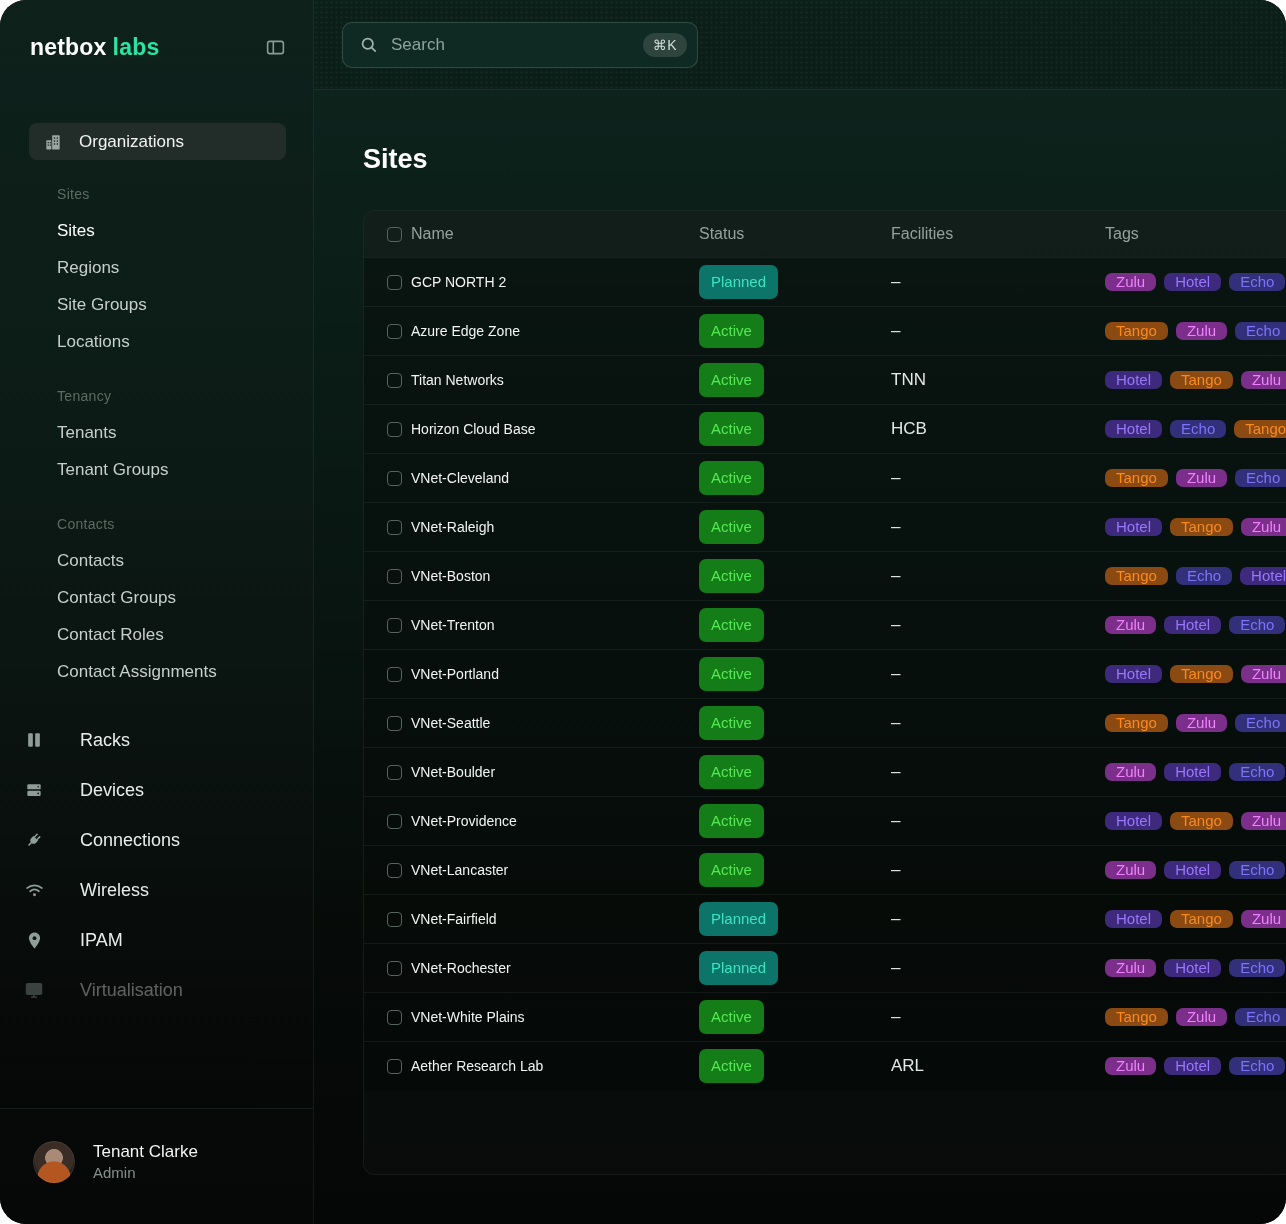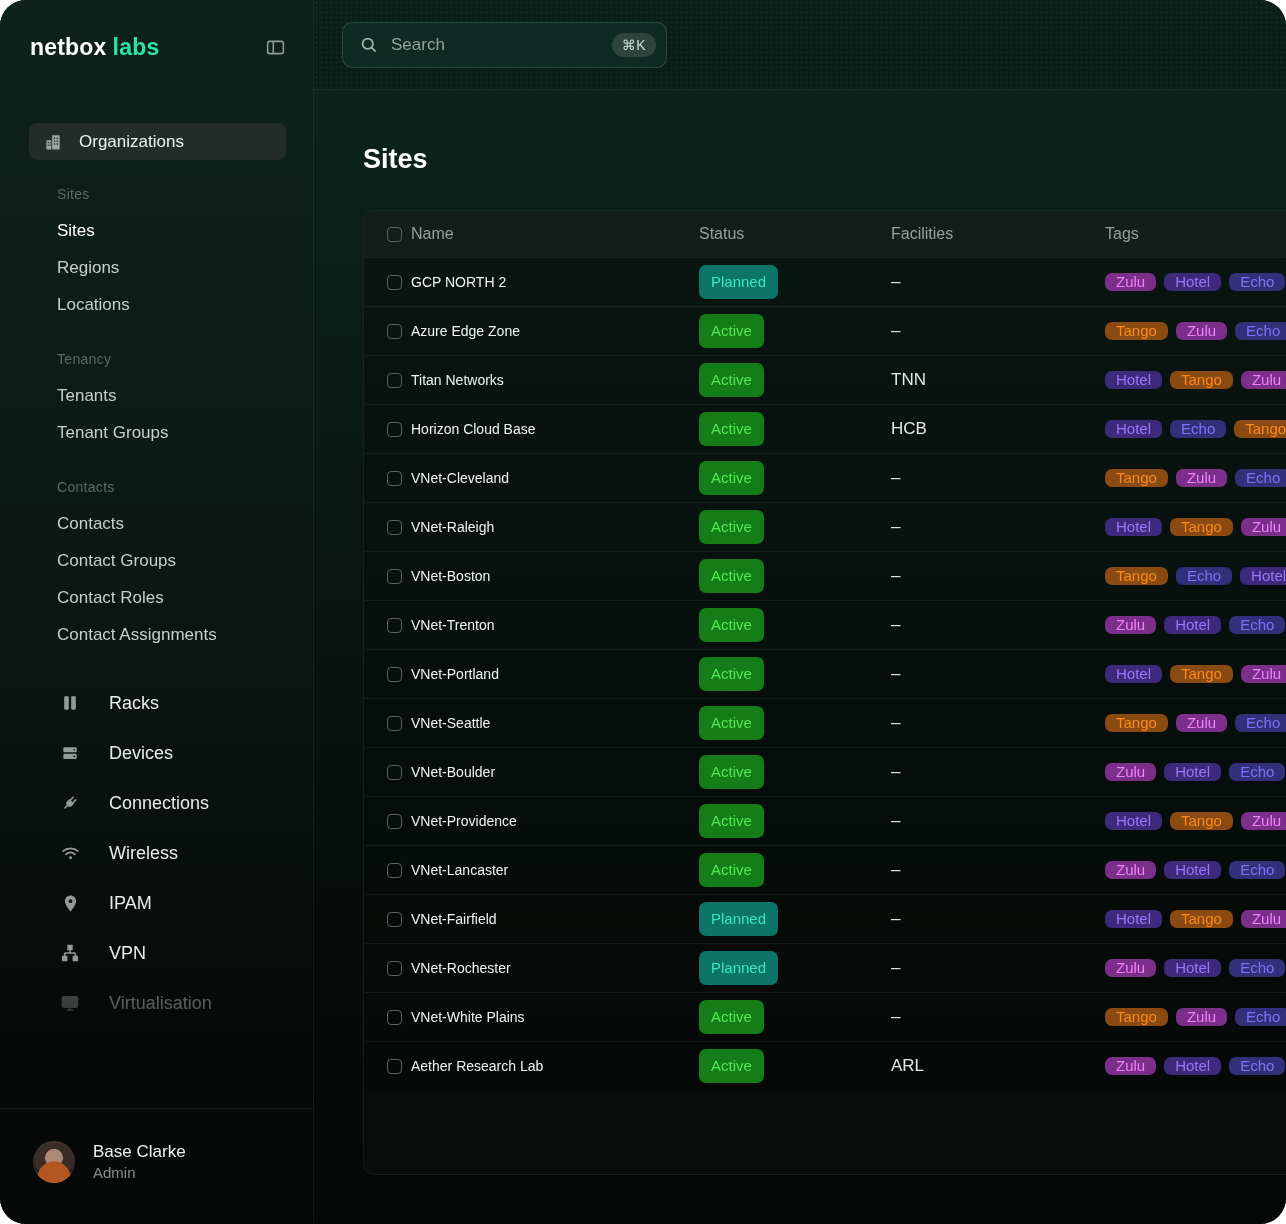--- a/index.html
+++ b/index.html
@@ -27,21 +27,21 @@
   .sidebar-nav { flex:1; overflow:hidden; position:relative; padding-top:24px; }
   .nav-section { margin-top:26px; padding:0 20px 0 57px; }
   .nav-section:first-child { margin-top:0; }
   .section-label { color:#5d6b64; font-size:14px; font-weight:500; letter-spacing:.3px;
     height:20px; line-height:20px; margin-bottom:8px; }
   .nav-item { color:#c6cfcb; font-size:17px; line-height:37px; height:37px; cursor:pointer;
     white-space:nowrap; }
   .nav-item.active { color:#ffffff; }
 
   .modules { margin-top:25px; }
-  .module-item { display:flex; align-items:center; gap:28px; height:50px; padding:0 20px 0 59px;
+  .module-item { display:flex; align-items:center; gap:35px; height:50px; padding:0 20px 0 23px;
     cursor:pointer; }
   .module-item .mlabel { color:#e8edeb; font-size:18px; font-weight:500; }
   .module-item .micon { width:22px; height:22px; display:flex; align-items:center; justify-content:center;
     color:#8f9c97; flex:0 0 22px; }
   .module-item.dimmed { opacity:0.38; }
 
   .nav-fade { position:absolute; left:0; right:0; bottom:0; height:110px; pointer-events:none;
     background:linear-gradient(180deg, rgba(6,8,8,0) 0%, rgba(6,8,8,0.85) 100%); }
 
   .sidebar-footer { flex:0 0 116px; border-top:1px solid rgba(160,190,175,0.12);
@@ -55,21 +55,21 @@
   .user-role { color:#84908b; font-size:15px; line-height:20px; }
 
   
   .main { flex:1; display:flex; flex-direction:column; overflow:hidden; position:relative;
     background:linear-gradient(180deg,#0e251e 0%,#0b1d17 25%,#081410 52%,#060a08 78%,#050707 100%); }
 
   .topbar { height:90px; flex:0 0 90px; border-bottom:1px solid rgba(134,169,155,0.12);
     background-color:rgba(8,26,21,0.45);
     background-image:radial-gradient(rgba(170,215,195,0.045) 1px, rgba(0,0,0,0) 1.2px);
     background-size:5px 5px; display:flex; align-items:center; }
-  .search-box { margin-left:28px; width:325px; height:46px; background:#0f2a23;
+  .search-box { margin-left:28px; width:356px; height:46px; background:#0f2a23;
     border:1px solid rgba(125,160,147,0.28); border-radius:10px; display:flex; align-items:center;
     padding:0 10px 0 16px; gap:12px; cursor:text; }
   .search-box .sicon { color:#9fb3ac; display:flex; }
   .search-placeholder { flex:1; color:#8fa49d; font-size:17px; }
   .kbd-pill { background:#2e443d; color:#cfdcd7; font-size:14px; border-radius:999px;
     padding:4px 10px; letter-spacing:.5px; }
 
   .content { padding:52px 0 0 49px; }
   .page-title { color:#ffffff; font-size:27px; font-weight:600; line-height:34px; }
 
@@ -131,20 +131,21 @@
       </span>
       <span class="label">Organizations</span>
     </div>
 
     <nav class="sidebar-nav">
       <div>
           <div class="nav-section">
             <div class="section-label">Sites</div>
             <div class="nav-item active">Sites</div>
             <div class="nav-item">Regions</div>
+            <div class="nav-item">Site Groups</div>
             <div class="nav-item">Locations</div>
           </div>
           <div class="nav-section">
             <div class="section-label">Tenancy</div>
             <div class="nav-item">Tenants</div>
             <div class="nav-item">Tenant Groups</div>
           </div>
           <div class="nav-section">
             <div class="section-label">Contacts</div>
             <div class="nav-item">Contacts</div>
@@ -199,52 +200,38 @@
           </div>
           <div class="module-item">
             <span class="micon">
               <svg width="19" height="19" viewBox="0 0 24 24" fill="currentColor">
                 <path d="M12 2 C8.1 2 5 5.1 5 9 c0 5.2 7 13 7 13 s7-7.8 7-13 c0-3.9-3.1-7-7-7 z"></path>
                 <circle cx="12" cy="9" r="2.4" fill="#0b1512"></circle>
               </svg>
             </span>
             <span class="mlabel">IPAM</span>
           </div>
-          <div class="module-item">
-            <span class="micon">
-              <svg width="20" height="20" viewBox="0 0 24 24" fill="none" stroke="currentColor" stroke-width="1.8">
-                <rect x="9.6" y="3" width="4.8" height="4.8" fill="currentColor"></rect>
-                <rect x="3.2" y="16.2" width="4.8" height="4.8" fill="currentColor"></rect>
-                <rect x="16" y="16.2" width="4.8" height="4.8" fill="currentColor"></rect>
-                <line x1="12" y1="7.8" x2="12" y2="12"></line>
-                <line x1="5.6" y1="16.2" x2="5.6" y2="12"></line>
-                <line x1="18.4" y1="16.2" x2="18.4" y2="12"></line>
-                <line x1="5.6" y1="12" x2="18.4" y2="12"></line>
-              </svg>
-            </span>
-            <span class="mlabel">VPN</span>
-          </div>
           <div class="module-item dimmed">
             <span class="micon">
               <svg width="20" height="20" viewBox="0 0 24 24" fill="none" stroke="currentColor" stroke-width="1.8">
                 <rect x="3" y="4.5" width="18" height="12.5" rx="1.5" fill="currentColor"></rect>
                 <line x1="12" y1="17" x2="12" y2="20"></line>
                 <line x1="8.5" y1="20.5" x2="15.5" y2="20.5"></line>
               </svg>
             </span>
             <span class="mlabel">Virtualisation</span>
           </div>
         </div>
       <div class="nav-fade"></div>
     </nav>
 
     <div class="sidebar-footer">
       <div class="avatar"></div>
       <div>
-        <div class="user-name">Base Clarke</div>
+        <div class="user-name">Tenant Clarke</div>
         <div class="user-role">Admin</div>
       </div>
     </div>
   </aside>
 
   <main class="main">
     <div class="topbar">
       <div class="search-box">
         <span class="sicon">
           <svg width="20" height="20" viewBox="0 0 24 24" fill="none" stroke="currentColor" stroke-width="2.1">

